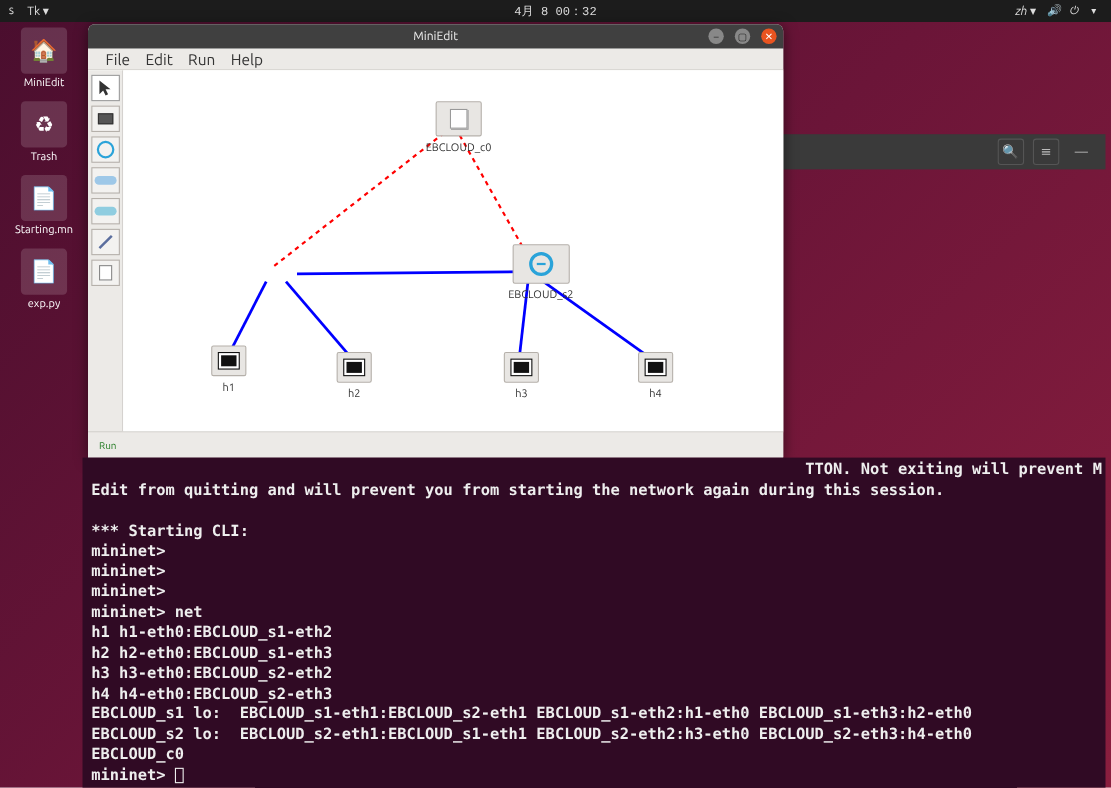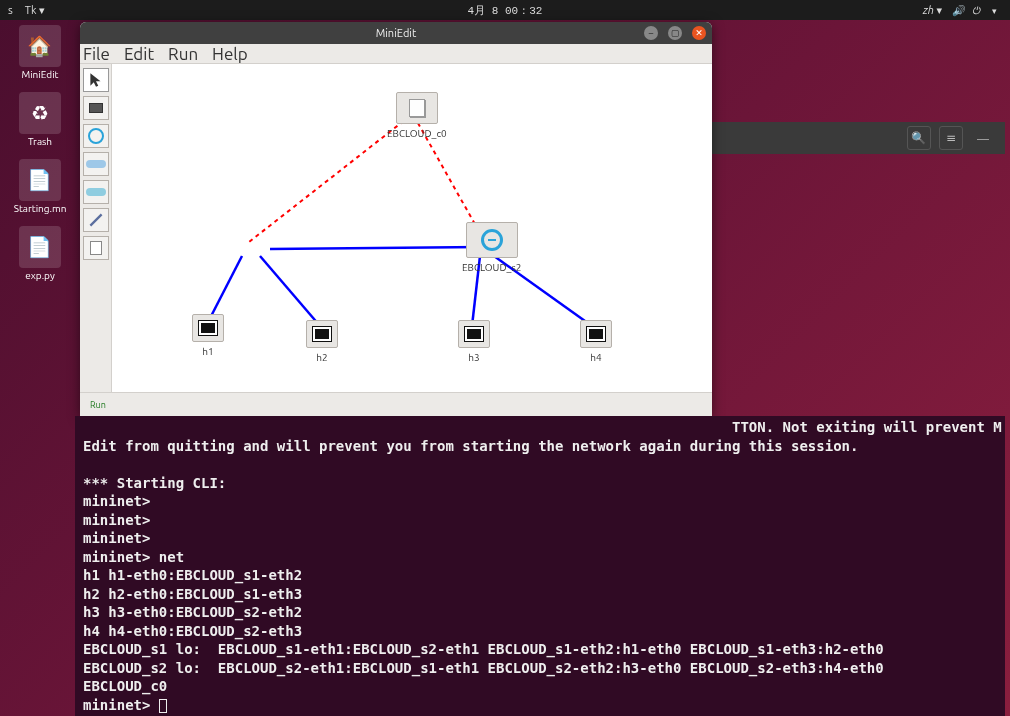--- a/index.html
+++ b/index.html
@@ -68,22 +68,22 @@
   .me-titlebar .ctrl {
     width: 14px; height: 14px; border-radius: 50%; display: flex; align-items: center;
     justify-content: center; font-size: 9px; color: #333; cursor: pointer;
   }
   .ctrl.min { background: #888; color:#222; }
   .ctrl.max { background: #888; color:#222; }
   .ctrl.close { background: #e95420; color: #fff; }
 
   .me-menubar {
     height: 20px; background: #eceae7; border-bottom: 1px solid #d3d0cc;
-    display: flex; align-items: center; padding-left: 3px; gap: 14px;
-    font-size: 17px; color: #333;
+    display: flex; align-items: center; padding-left: 16px; gap: 14px;
+    font-size: 14px; color: #333;
   }
   .me-menubar span { cursor: pointer; }
 
   .me-body { flex: 1; display: flex; background:#fff; }
   .me-toolbar {
     width: 32px; background: #eceae7; border-right: 1px solid #d3d0cc;
     display: flex; flex-direction: column; align-items: center; padding-top: 4px; gap: 4px;
   }
   .tool {
     width: 26px; height: 24px; border: 1px solid #b5b0aa; background: #f3f2f0;

